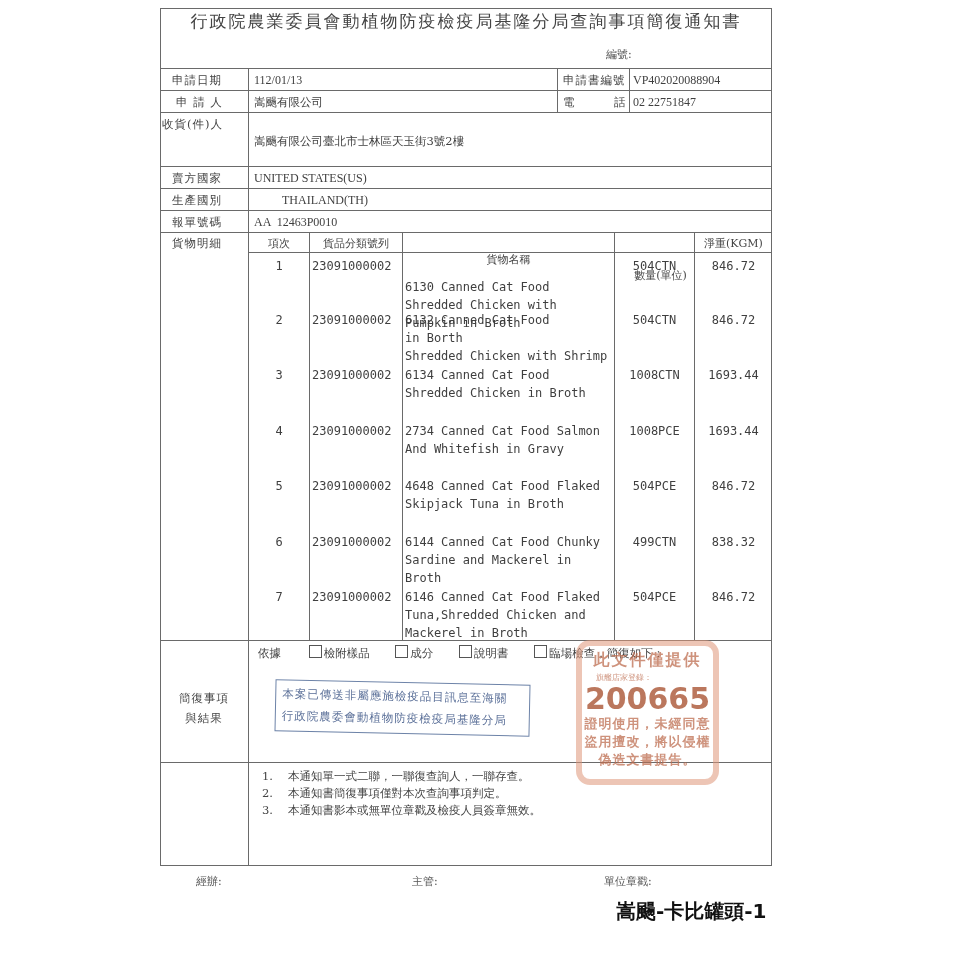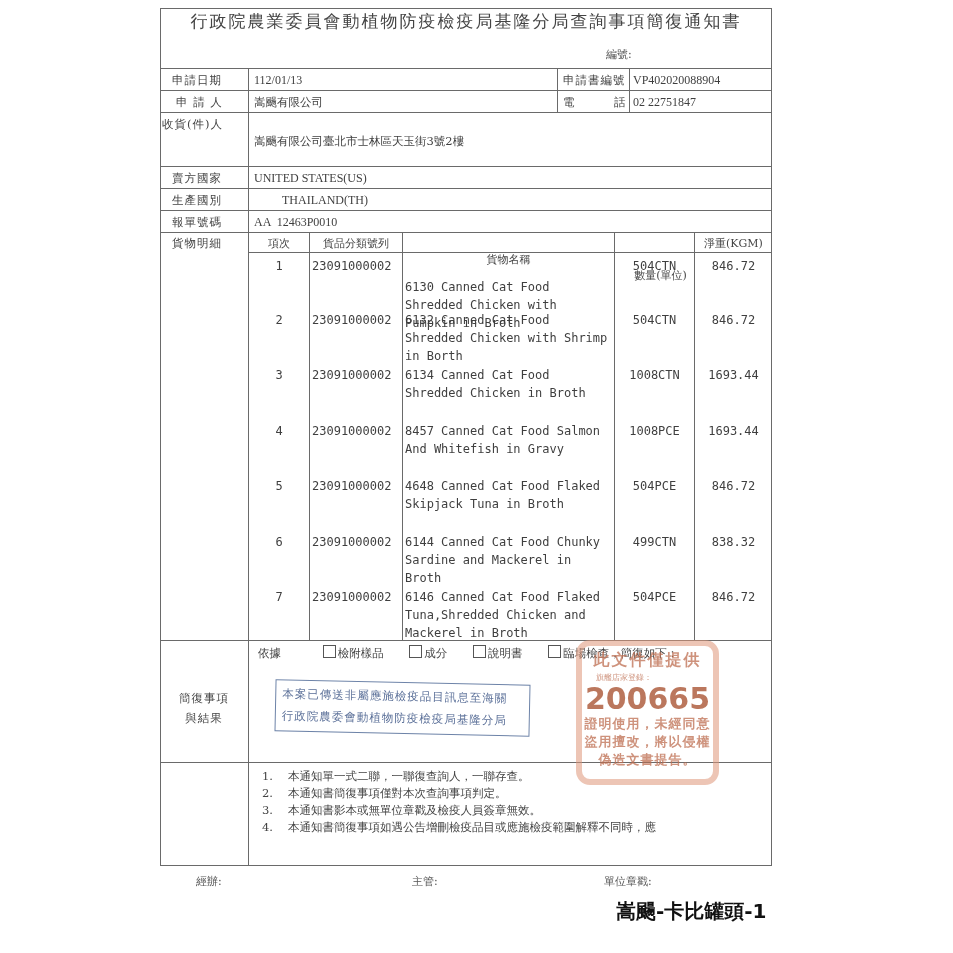--- a/index.html
+++ b/index.html
@@ -96,43 +96,43 @@
       </div>
       <div class="cell center" style="left:615px;top:257px;width:79px;">504CTN</div>
       <div class="cell center" style="left:695px;top:257px;width:77px;">846.72</div>
     </div>
 
     <div>
       <div class="cell center" style="left:249px;top:311px;width:60px;">2</div>
       <div class="cell" style="left:312px;top:311px;">23091000002</div>
       <div class="cell" style="left:405px;top:311px;">
         <div>6132 Canned Cat Food</div>
+        <div>in Borth</div>
         <div>Shredded Chicken with Shrimp</div>
-        <div>in Borth</div>
       </div>
       <div class="cell center" style="left:615px;top:311px;width:79px;">504CTN</div>
       <div class="cell center" style="left:695px;top:311px;width:77px;">846.72</div>
     </div>
 
     <div>
       <div class="cell center" style="left:249px;top:366px;width:60px;">3</div>
       <div class="cell" style="left:312px;top:366px;">23091000002</div>
       <div class="cell" style="left:405px;top:366px;">
         <div>6134 Canned Cat Food</div>
         <div>Shredded Chicken in Broth</div>
       </div>
       <div class="cell center" style="left:615px;top:366px;width:79px;">1008CTN</div>
       <div class="cell center" style="left:695px;top:366px;width:77px;">1693.44</div>
     </div>
 
     <div>
       <div class="cell center" style="left:249px;top:422px;width:60px;">4</div>
       <div class="cell" style="left:312px;top:422px;">23091000002</div>
       <div class="cell" style="left:405px;top:422px;">
-        <div>8457 Canned Cat Food Salmon</div>
+        <div>2734 Canned Cat Food Salmon</div>
         <div>And Whitefish in Gravy</div>
       </div>
       <div class="cell center" style="left:615px;top:422px;width:79px;">1008PCE</div>
       <div class="cell center" style="left:695px;top:422px;width:77px;">1693.44</div>
     </div>
 
     <div>
       <div class="cell center" style="left:249px;top:477px;width:60px;">5</div>
       <div class="cell" style="left:312px;top:477px;">23091000002</div>
       <div class="cell" style="left:405px;top:477px;">
@@ -167,21 +167,21 @@
       <div class="cell center" style="left:695px;top:588px;width:77px;">846.72</div>
     </div>
   </div>
 
   <div class="lbl center" style="left:160px;top:688px;width:88px;line-height:20px;">
     <div>簡復事項</div>
     <div>與結果</div>
   </div>
 
   <div class="opts">
-    <span style="margin-right:38px;">依據</span>
+    <span style="margin-right:24px;">依據</span>
     <span class="o"><span class="chk"></span><span>檢附樣品</span></span>
     <span class="o"><span class="chk"></span><span>成分</span></span>
     <span class="o"><span class="chk"></span><span>說明書</span></span>
     <span class="o"><span class="chk"></span><span>臨場檢查，簡復如下：</span></span>
   </div>
 
   <div class="stamp-blue">
     <div>本案已傳送非屬應施檢疫品目訊息至海關</div>
     <div>行政院農委會動植物防疫檢疫局基隆分局</div>
   </div>
@@ -192,21 +192,20 @@
     <div class="l3">200665</div>
     <div class="l4">證明使用，未經同意</div>
     <div class="l4">盜用擅改，將以侵權</div>
     <div class="l4">偽造文書提告。</div>
   </div>
 
   <div class="notes">
     <div><span class="n">1.</span><span>本通知單一式二聯，一聯復查詢人，一聯存查。</span></div>
     <div><span class="n">2.</span><span>本通知書簡復事項僅對本次查詢事項判定。</span></div>
     <div><span class="n">3.</span><span>本通知書影本或無單位章戳及檢疫人員簽章無效。</span></div>
-    <div><span class="n">4.</span><span>本通知書簡復事項如遇公告增刪檢疫品目或應施檢疫範圍解釋不同時，應</span></div>
   </div>
 
   <div class="sign" style="left:196px;">經辦:</div>
   <div class="sign" style="left:412px;">主管:</div>
   <div class="sign" style="left:604px;">單位章戳:</div>
 
   <div class="caption">嵩颺-卡比罐頭-1</div>
 </div>
 
 </body></html>

